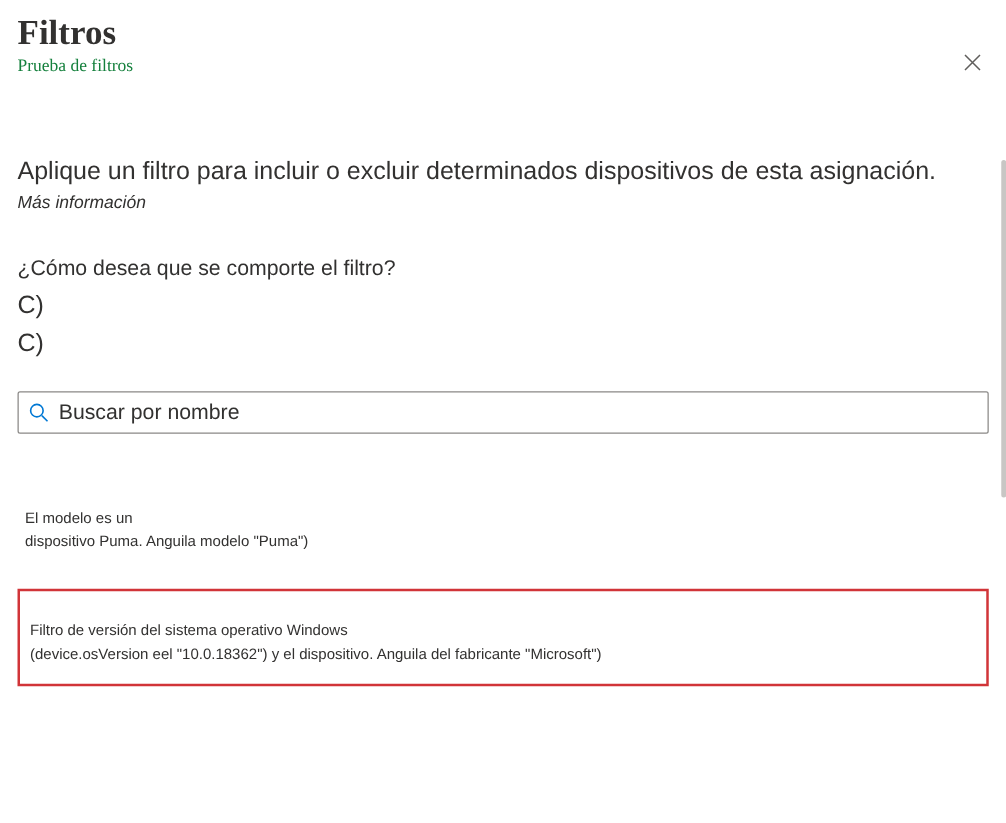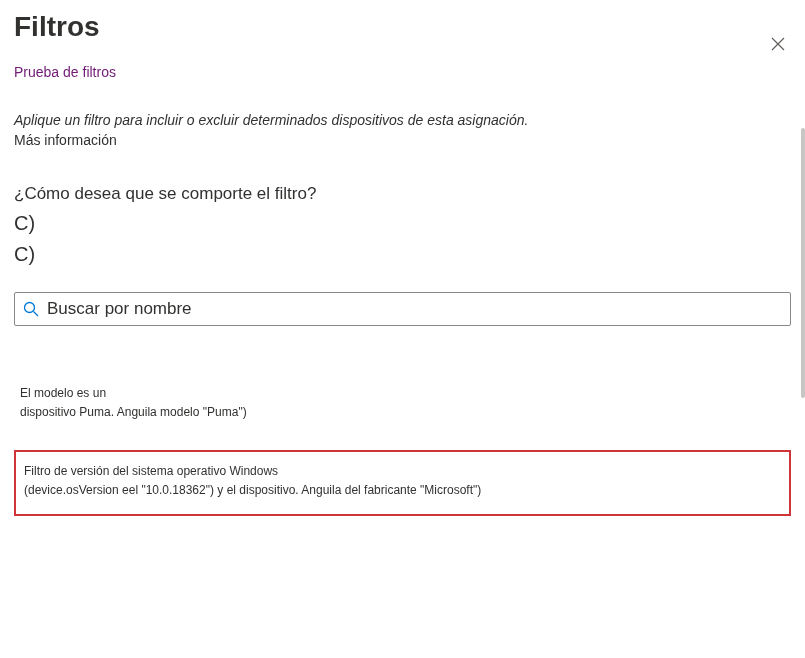--- a/index.html
+++ b/index.html
@@ -13,50 +13,51 @@
       color: #323130;
       width: 805px;
       height: 658px;
       position: relative;
       padding: 10px 14px;
       overflow: hidden;
     }
     .header-row {
       display: flex;
       justify-content: space-between;
-      align-items: center;
+      align-items: flex-end;
+      font-family: Liberation Serif, serif;
     }
     .title {
       font-size: 28px;
       font-weight: 600;
       color: #323130;
       line-height: 1.2;
     }
     .subtitle {
       font-size: 14px;
-      color: #701a75;
-      margin-top: 20px;
+      color: #15803d;
+      margin-top: 2px;
     }
     .close-icon {
       font-size: 18px;
       color: #605e5c;
       cursor: pointer;
       padding: 2px 6px;
       line-height: 1;
     }
     .description {
-      margin-top: 32px;
-      font-size: 14px;
-      color: #323130;
-      font-style: italic;
+      margin-top: 64px;
+      font-size: 20px;
+      color: #323130;
     }
     .more-info {
       font-size: 14px;
       color: #323130;
       margin-top: 4px;
+      font-style: italic;
     }
     .behavior-label {
       margin-top: 36px;
       font-size: 17px;
       color: #323130;
     }
     .radio-group {
       margin-top: 4px;
     }
     .radio-row {
@@ -127,21 +128,21 @@
       padding: 6px;
     }
     .filter-line {
       font-size: 12px;
       color: #323130;
       line-height: 1.6;
     }
     .filter-block.highlighted {
       border: 2px solid #d13438;
       margin-top: 22px;
-      padding: 10px 8px 14px 8px;
+      padding: 22px 8px 14px 8px;
     }
     .scrollbar {
       position: absolute;
       right: 0;
       top: 0;
       bottom: 0;
       width: 6px;
       background: transparent;
     }
     .scroll-thumb {

